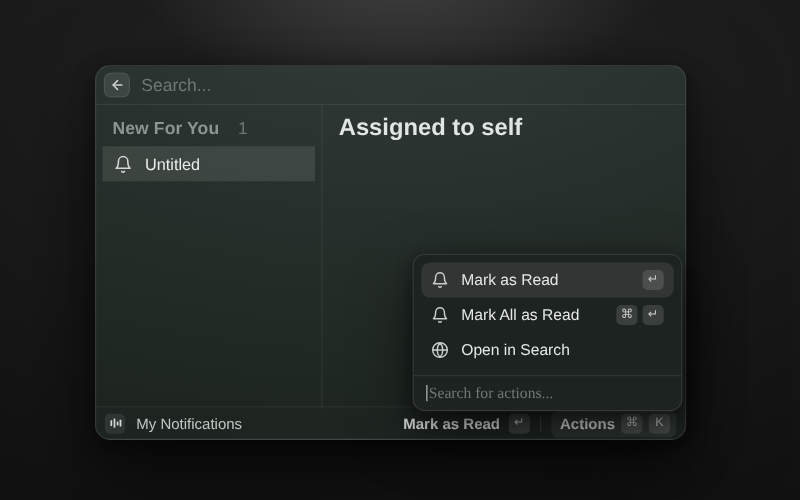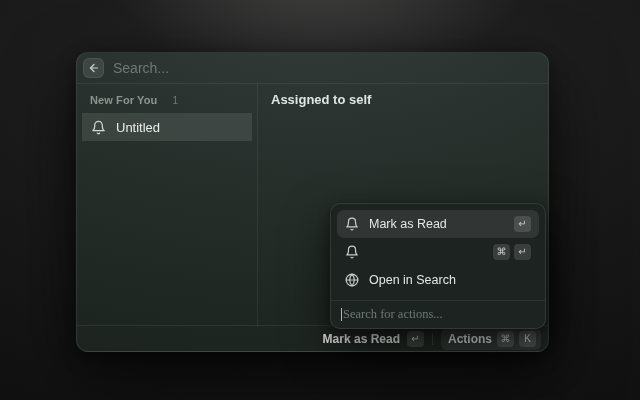--- a/index.html
+++ b/index.html
@@ -44,34 +44,34 @@
 
   
   .content { position: relative; height: 243px; display: flex; }
   .list-pane {
     width: 181px; flex: 0 0 auto;
     border-right: 1px solid rgba(255,255,255,0.07);
     padding: 6px 5px;
   }
   .section-header {
     display: flex; align-items: baseline;
-    padding: 4px 8px 7px; font-size: 11px; font-weight: 600;
+    padding: 4px 8px 7px; font-size: 14px; font-weight: 600;
     color: #8d9591; letter-spacing: 0.1px;
   }
   .section-count { margin-left: 15px; color: #6d7673; font-weight: 400; }
   .list-item {
     height: 28px; border-radius: 0;
     display: flex; align-items: center; gap: 10px; padding: 0 9px;
     font-size: 13px; color: #eceeed; cursor: pointer;
   }
   .list-item.selected { background: rgba(255,255,255,0.10); }
   .item-icon { width: 15px; height: 15px; color: #d3d7d5; flex: 0 0 auto; display: flex; }
   .item-icon svg { width: 15px; height: 15px; }
   .detail-pane { flex: 1; padding: 8px 13px; }
-  .detail-title { font-size: 13px; font-weight: 700; color: #e1e5e3; }
+  .detail-title { font-size: 19px; font-weight: 700; color: #e1e5e3; }
 
   
   .popover {
     position: absolute; left: 253px; top: 150px; width: 216px;
     background: #1d2321;
     border: 1px solid rgba(255,255,255,0.10);
     border-radius: 10px;
     box-shadow: 0 18px 45px rgba(0,0,0,0.55), 0 4px 12px rgba(0,0,0,0.4);
     padding: 6px 6px 0; z-index: 5;
   }
@@ -180,20 +180,21 @@
         <span class="key-badge">↵</span>
       </span>
     </div>
     <div class="action-row">
       <span class="action-icon">
         <svg viewBox="0 0 24 24" fill="none" stroke="currentColor" stroke-width="2" stroke-linecap="round" stroke-linejoin="round">
             <path d="M18 8a6 6 0 0 0-12 0c0 7-3 9-3 9h18s-3-2-3-9"></path>
             <path d="M13.73 21a2 2 0 0 1-3.46 0"></path>
           </svg>
       </span>
+      <span>Mark All as Read</span>
       <span class="action-keys">
         <span class="key-badge">⌘</span>
         <span class="key-badge">↵</span>
       </span>
     </div>
     <div class="action-row">
       <span class="action-icon">
         <svg viewBox="0 0 24 24" fill="none" stroke="currentColor" stroke-width="2" stroke-linecap="round" stroke-linejoin="round">
             <circle cx="12" cy="12" r="10"></circle>
             <line x1="2" y1="12" x2="22" y2="12"></line>
@@ -203,20 +204,31 @@
       <span>Open in Search</span>
     </div>
     <div class="popover-divider"></div>
     <div class="popover-search">
       <span class="caret"></span>
       <input class="popover-search-input" type="text" placeholder="Search for actions..." style="">
     </div>
   </div>
 
   <div class="status-bar">
+    <div class="app-chip">
+      <span class="app-icon">
+        <svg viewBox="0 0 24 24" fill="currentColor">
+            <rect x="3" y="7" width="3" height="10" rx="1"></rect>
+            <rect x="8.5" y="4" width="3" height="16" rx="1"></rect>
+            <rect x="14" y="9" width="3" height="7" rx="1"></rect>
+            <rect x="19" y="6" width="3" height="12" rx="1"></rect>
+          </svg>
+      </span>
+      <span class="app-label">My Notifications</span>
+    </div>
     <div class="spacer"></div>
     <div class="primary-hint">
       <span class="hint-label">Mark as Read</span>
       <span class="key-badge">↵</span>
     </div>
     <div class="bar-vdivider"></div>
     <div class="actions-pill">
       <span class="pill-label">Actions</span>
       <span class="key-badge">⌘</span>
       <span class="key-badge">K</span>

